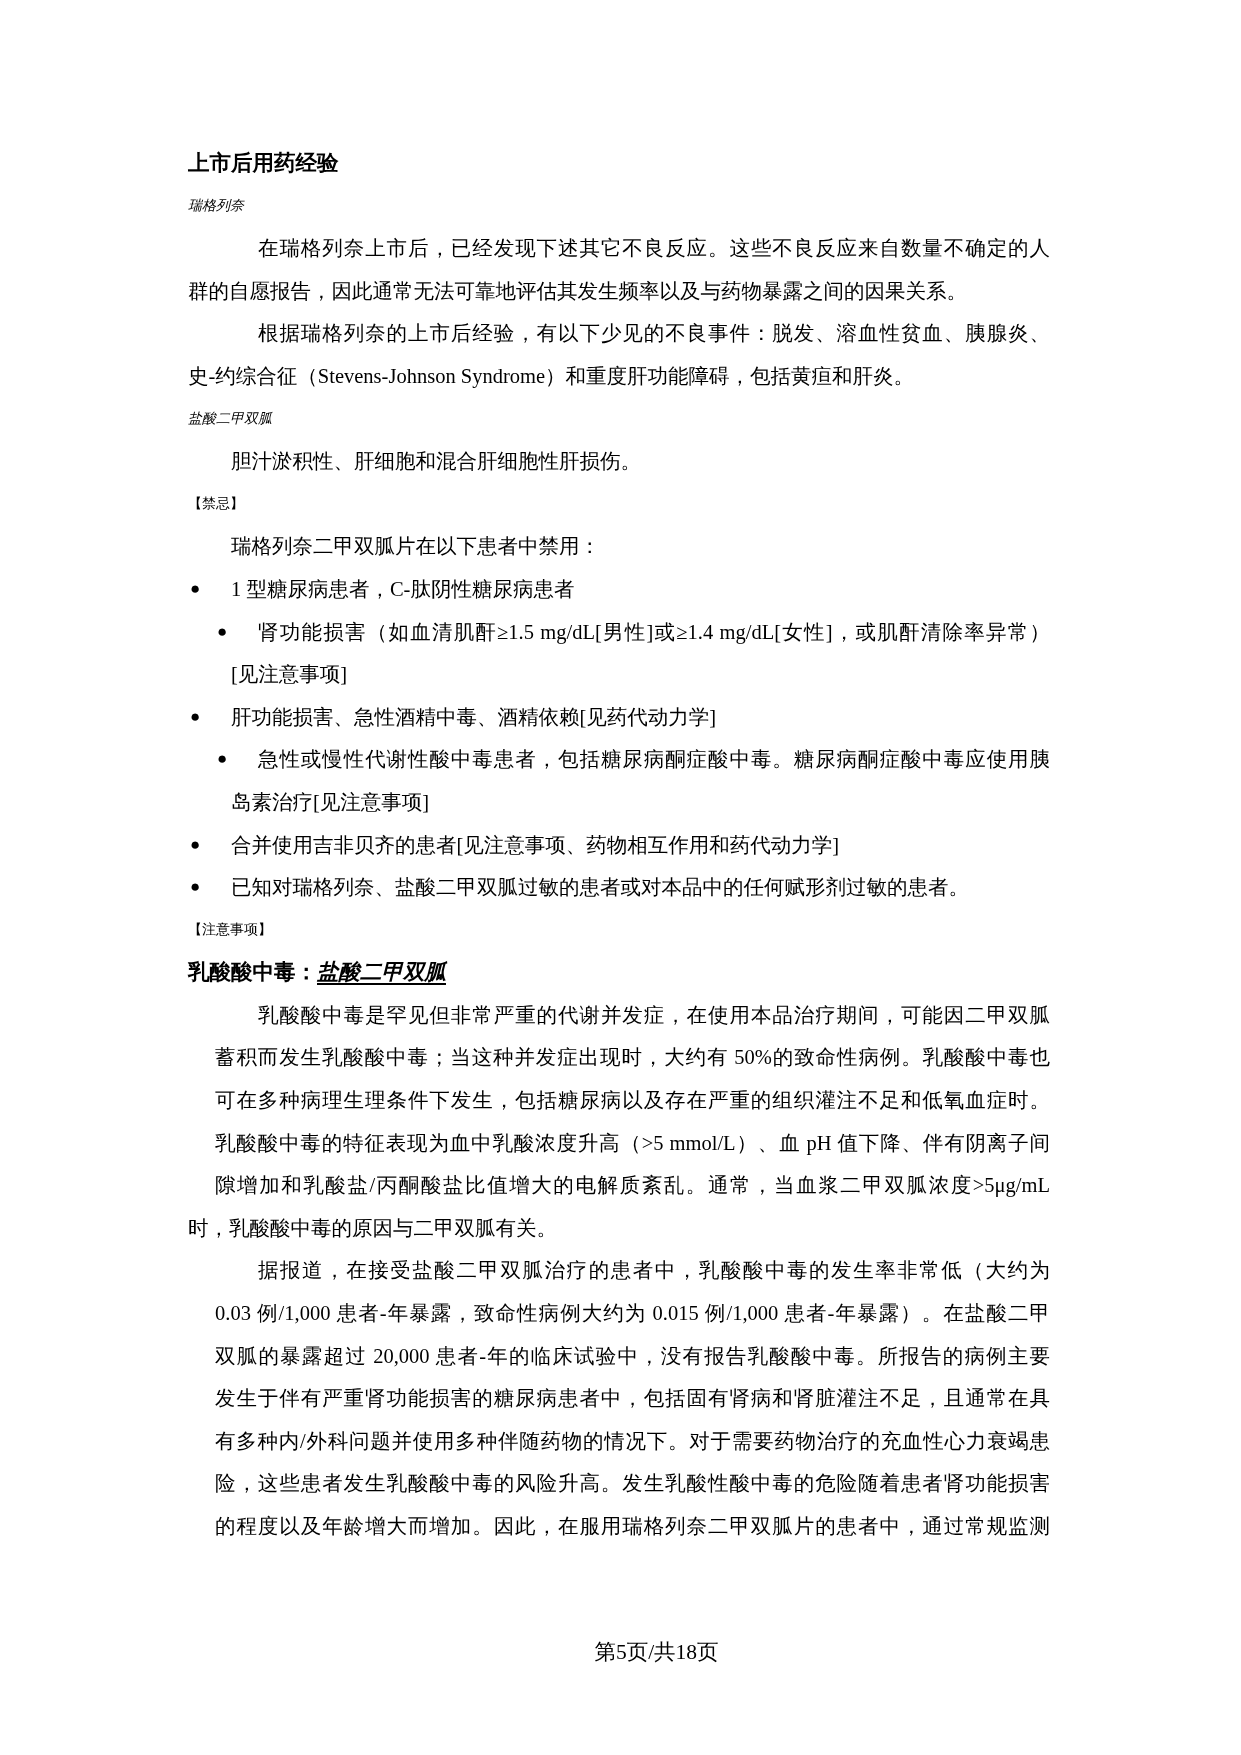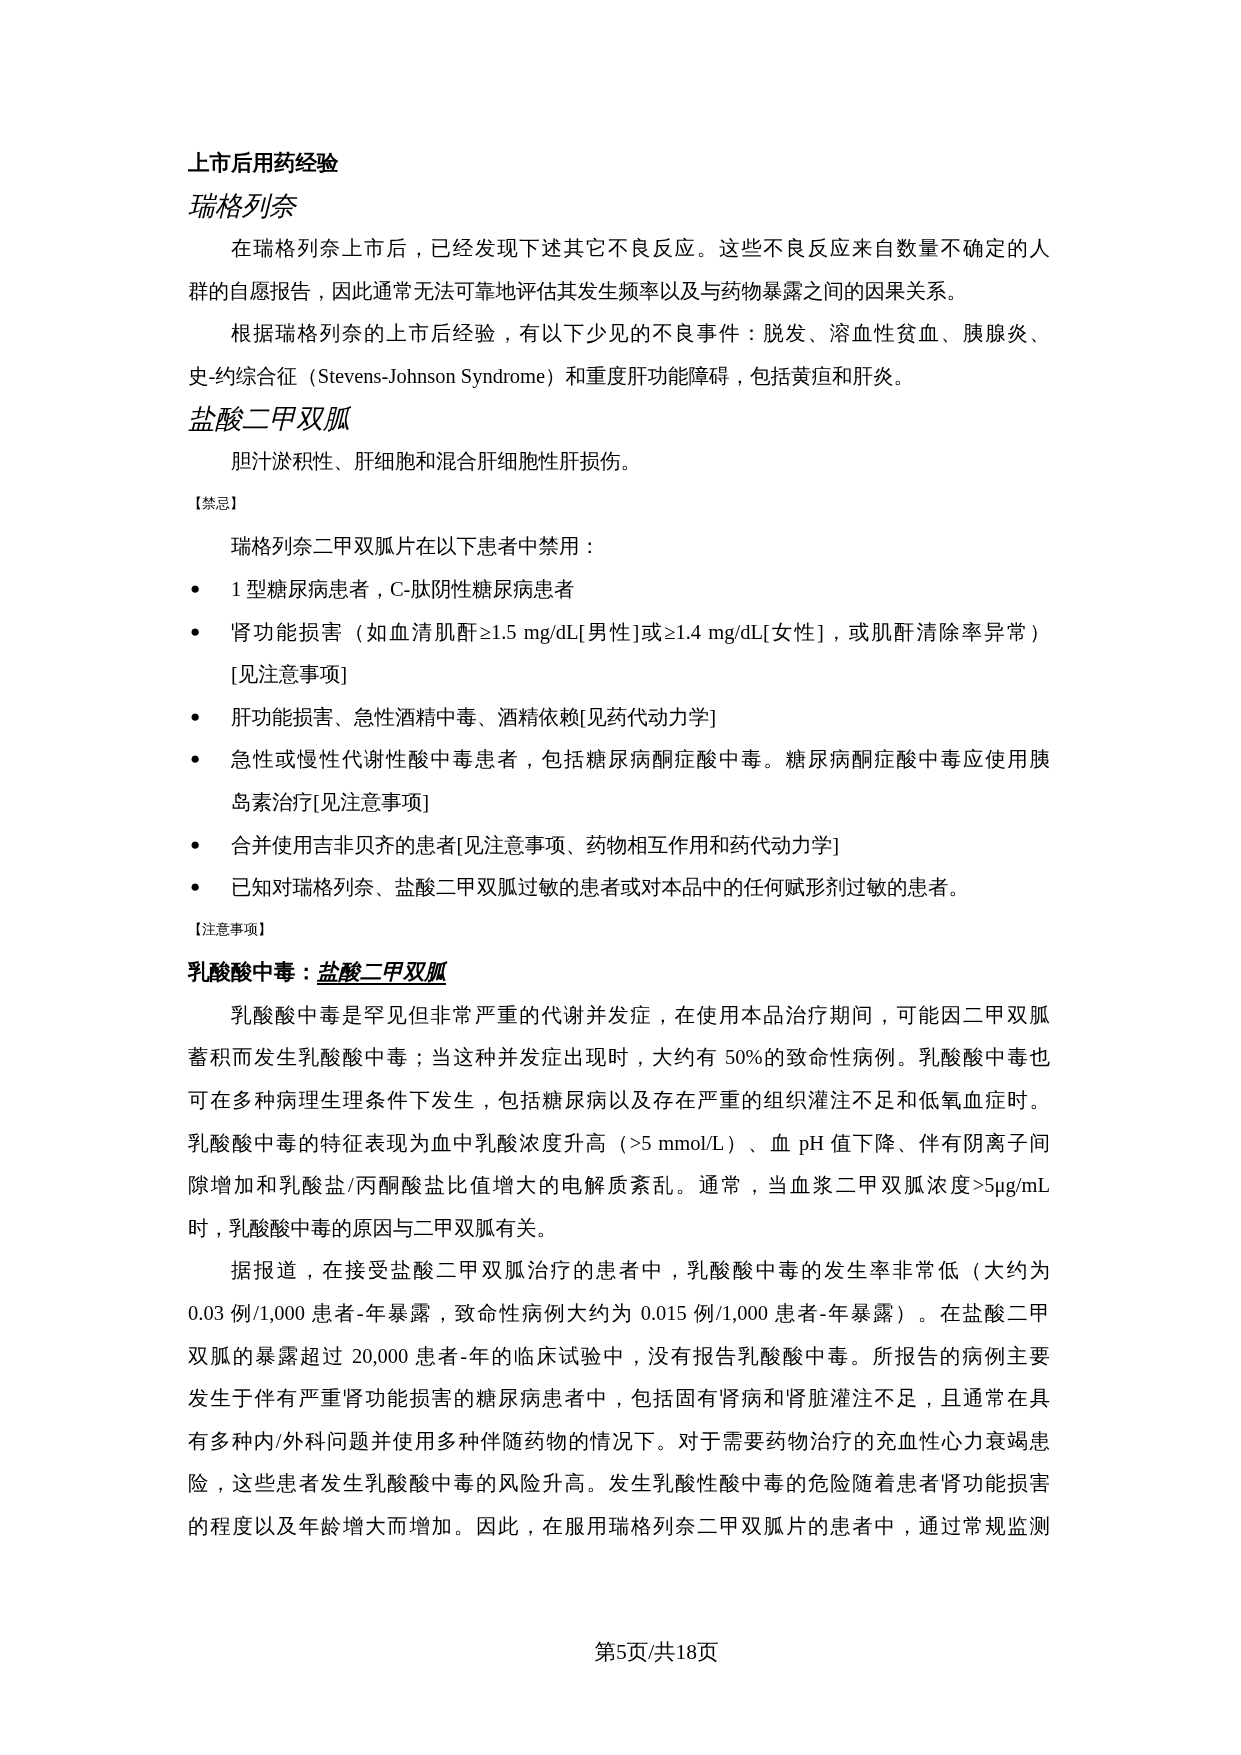--- a/index.html
+++ b/index.html
@@ -25,23 +25,24 @@
   }
   .line {
     height: 42.6px;
     line-height: 42.6px;
     position: relative;
     text-align: left;
   }
   .line.j {
     text-align: justify;
     text-align-last: justify;
+    margin-left: 27px;
   }
   .t-title { font-weight: 700; font-size: 21.5px; }
-  .t-italic { font-style: italic; font-size: 27px; }
+  .t-italic { font-style: italic; font-size: 14px; }
   .t-section { font-size: 14px; }
   .t-p1 { text-indent: 43px; }
   .t-li { padding-left: 43px; }
   .t-licont { padding-left: 43px; }
   .t-mix { font-weight: 700; font-size: 21.5px; }
   .marker {
     position: absolute;
     left: 2px;
     top: 0;
     text-indent: 0;

